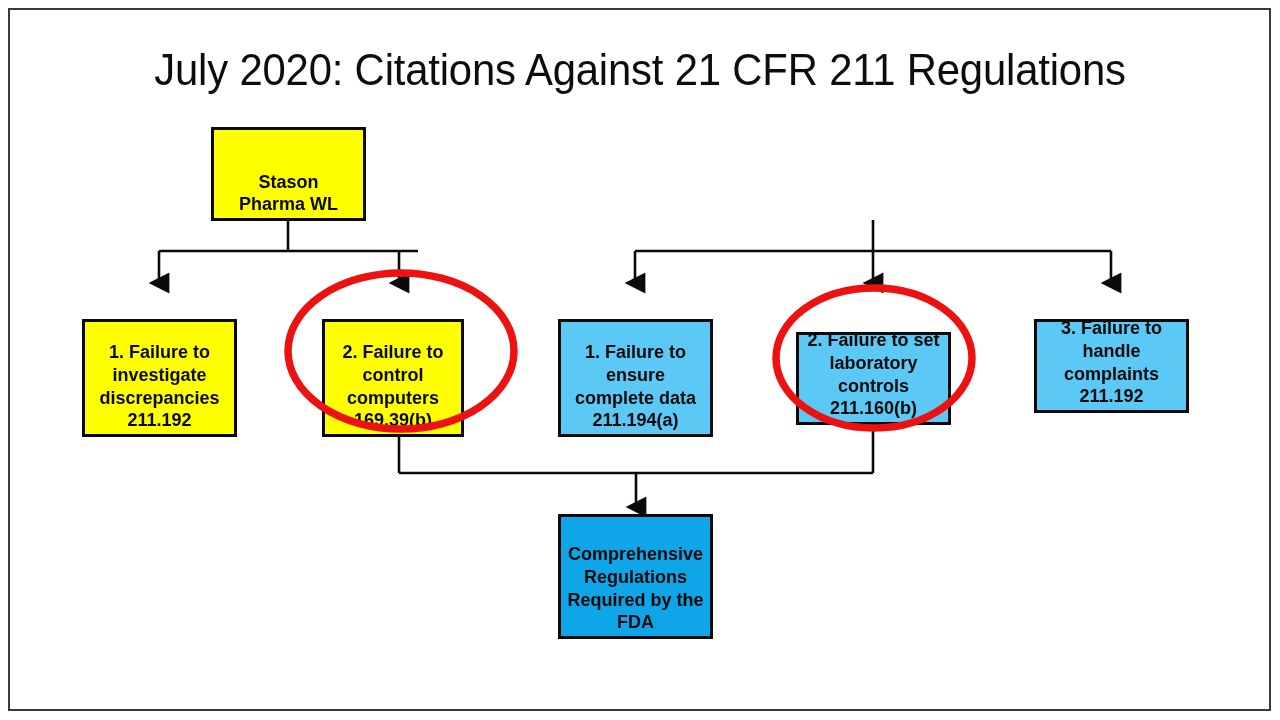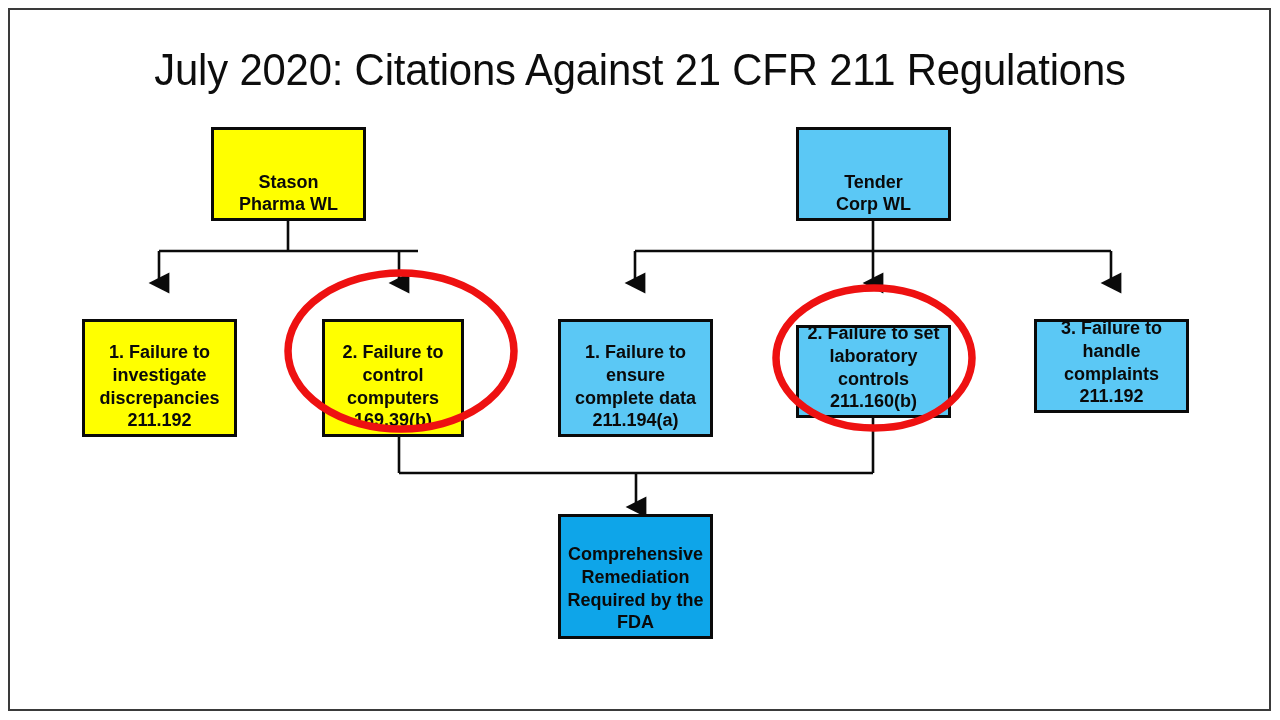--- a/index.html
+++ b/index.html
@@ -141,24 +141,20 @@
       <path d="M399,473 L873,473" stroke="#0a0a0a" stroke-width="2.6" fill="none"></path>
       <path d="M636,473 L636,507" stroke="#0a0a0a" stroke-width="2.6" fill="none" marker-end="url(#arrowhead)"></path>
     </g>
   </svg>
 
   <div class="node root yellow" style="left:211px; top:127px; width:155px; height:94px;">
     <span class="ln">Stason</span>
     <span class="ln">Pharma WL</span>
   </div>
 
-  <div class="node root blue" style="left:796px; top:127px; width:155px; height:94px;">
-    <span class="ln">Tender</span>
-    <span class="ln">Corp WL</span>
-  </div>
 
   <div class="node leaf yellow" style="left:82px; top:299px; width:155px; height:118px;">
     <span class="ln">1. Failure to</span>
     <span class="ln">investigate</span>
     <span class="ln">discrepancies</span>
     <span class="ln">211.192</span>
   </div>
 
   <div class="node leaf yellow" style="left:322px; top:299px; width:142px; height:118px;">
     <span class="ln">2. Failure to</span>
@@ -167,37 +163,37 @@
     <span class="ln">169.39(b)</span>
   </div>
 
   <div class="node leaf blue" style="left:558px; top:299px; width:155px; height:118px;">
     <span class="ln">1. Failure to</span>
     <span class="ln">ensure</span>
     <span class="ln">complete data</span>
     <span class="ln">211.194(a)</span>
   </div>
 
-  <div class="node leaf blue" style="left:796px; top:305px; width:155px; height:93px;">
+  <div class="node leaf blue" style="left:796px; top:312px; width:155px; height:93px;">
     <span class="ln">2. Failure to set</span>
     <span class="ln">laboratory</span>
     <span class="ln">controls</span>
     <span class="ln">211.160(b)</span>
   </div>
 
   <div class="node leaf blue" style="left:1034px; top:299px; width:155px; height:94px;">
     <span class="ln">3. Failure to</span>
     <span class="ln">handle</span>
     <span class="ln">complaints</span>
     <span class="ln">211.192</span>
   </div>
 
   <div class="node terminal red" style="left:558px; top:514px; width:155px; height:125px;">
     <span class="ln">Comprehensive</span>
-    <span class="ln">Remediation</span>
+    <span class="ln">Regulations</span>
     <span class="ln">Required by the</span>
     <span class="ln">FDA</span>
   </div>
 
   <svg id="highlights" viewBox="0 0 1280 720" xmlns="http://www.w3.org/2000/svg">
     <ellipse cx="401" cy="351" rx="113" ry="78" fill="none" stroke="#ee1111" stroke-width="7.5"></ellipse>
     <ellipse cx="874" cy="358" rx="98" ry="70" fill="none" stroke="#ee1111" stroke-width="7.5"></ellipse>
   </svg>
 
 </div>

